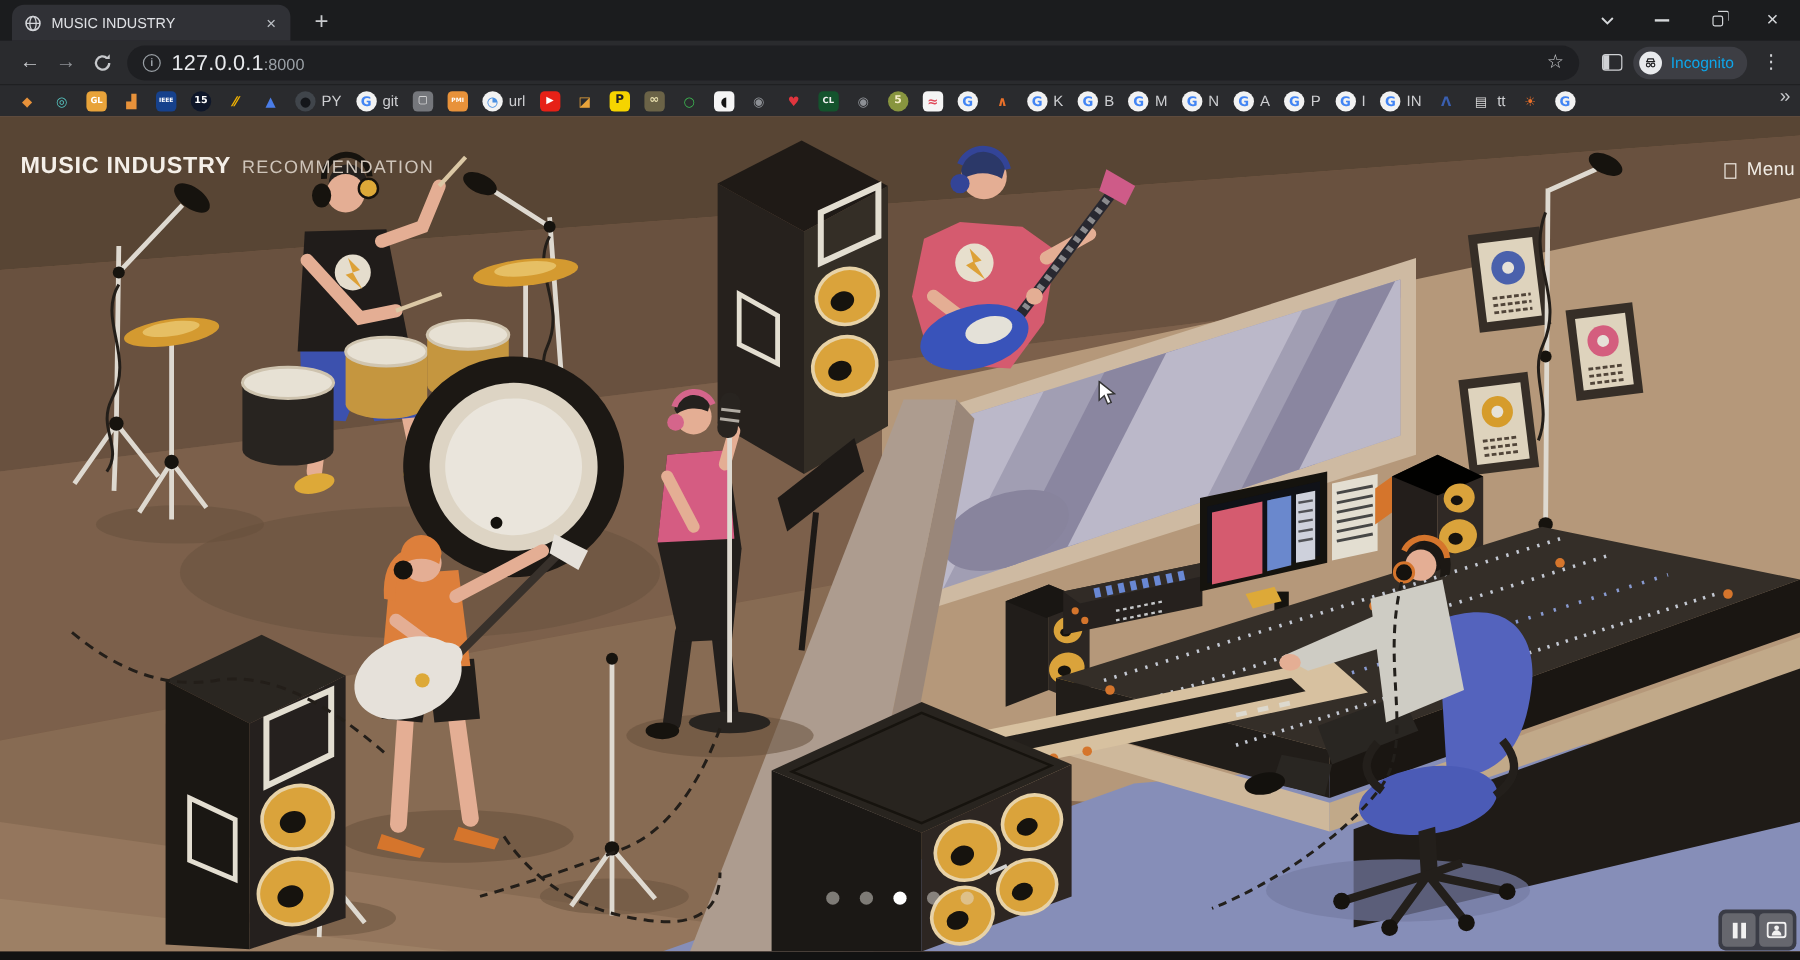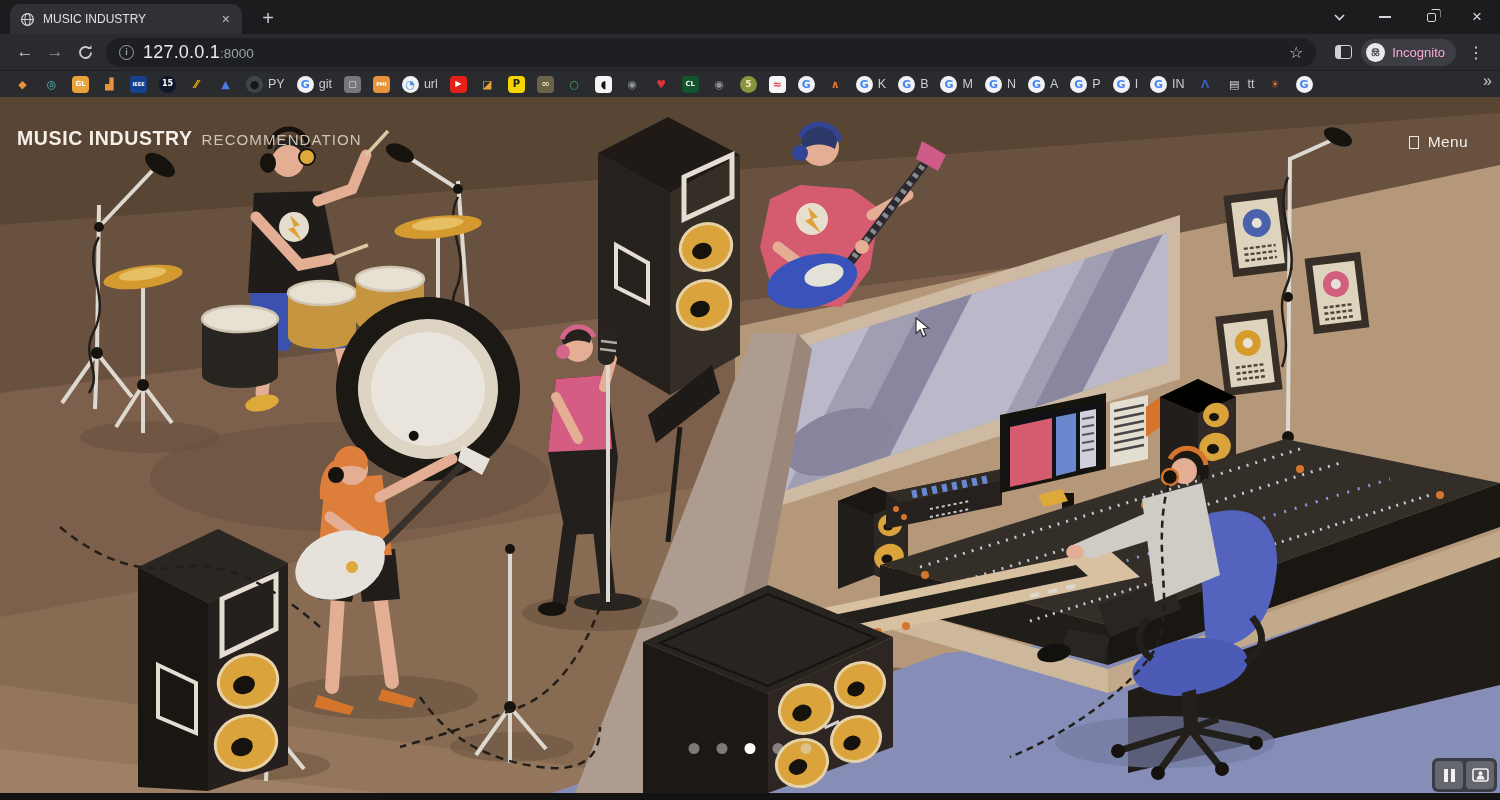--- a/index.html
+++ b/index.html
@@ -33,40 +33,40 @@
     font-size:9px; display:flex; align-items:center; justify-content:center; flex:none; font-weight:bold; }
   .url-host { font-size:18px; color:#e8eaed; letter-spacing:.2px; }
   .url-port { font-size:13.5px; color:#9aa0a6; }
   .omni-spacer { flex:1; }
   .star { font-size:16px; color:#cfd1d4; }
   .sidepanel { width:17px; height:14px; border:1.8px solid #cfd1d4; border-radius:3px; position:relative; margin:0 9px; }
   .sidepanel:before { content:""; position:absolute; left:0; top:0; bottom:0; width:5px; background:#cfd1d4; }
   .incog-chip { height:27px; background:#3d3e44; border-radius:14px; display:flex; align-items:center;
     gap:7px; padding:0 11px 0 5px; margin-right:6px; }
   .incog-ico { width:19px; height:19px; border-radius:50%; background:#e8eaed; display:flex; align-items:center; justify-content:center; }
-  .incog-label { font-size:13px; color:#f9a8d4; }
+  .incog-label { font-size:13px; color:#0ea5e9; }
   .kebab { font-size:16px; color:#cfd1d4; padding:0 6px; }
 
   
   #bookmarks { position:absolute; top:70px; left:0; width:1500px; height:27px; background:var(--chrome_bg,#2a2b2e);
     border-top:1px solid rgba(0,0,0,.25); display:flex; align-items:center; padding:0 14px; gap:12px; overflow:hidden; }
   .bm { display:flex; align-items:center; flex:none; }
   .bm-ico { width:17px; height:17px; border-radius:4px; display:flex; align-items:center; justify-content:center;
     font-weight:bold; font-size:11px; font-family:"DejaVu Sans", sans-serif; line-height:1; overflow:hidden; }
   .bm-label { font-size:12.5px; color:#cdced1; margin-left:5px; }
   .bm-label:empty { display:none; }
   .bm-overflow { margin-left:auto; color:#c8cacd; font-size:16px; flex:none; }
 
   
   #content { position:absolute; top:97px; left:0; width:1500px; height:696px; overflow:hidden; background:#7e614b; }
   #scene { position:absolute; left:0; top:0; }
   .site-header { position:absolute; left:17px; top:30px; display:flex; align-items:baseline; gap:9px; }
   .site-title { font-size:19.5px; font-weight:bold; color:#f4efe8; letter-spacing:.6px; }
   .site-subtitle { font-size:15px; color:#cfc5ba; letter-spacing:1.1px; }
-  .menu { position:absolute; right:32px; top:36px; display:flex; align-items:center; gap:9px; }
+  .menu { position:absolute; right:4px; top:36px; display:flex; align-items:center; gap:9px; }
   .menu-box { width:10px; height:13px; border:1.5px solid #efe9e2; }
   .menu-label { font-size:15.5px; color:#f2ede6; letter-spacing:.4px; }
 
   .dots { position:absolute; left:50%; transform:translateX(-50%); top:646px; display:flex; gap:17px; }
   .dot { width:11px; height:11px; border-radius:50%; background:rgba(225,222,215,.5); }
   .dot.active { background:#ffffff; }
 
   .media-ctrls { position:absolute; right:3px; bottom:1px; height:34px; background:rgba(52,53,60,.92);
     border-radius:6px; display:flex; align-items:center; padding:3px; gap:3px; }
   .mbtn { width:28px; height:28px; background:#66676e; border-radius:4px; display:flex; align-items:center; justify-content:center; }

